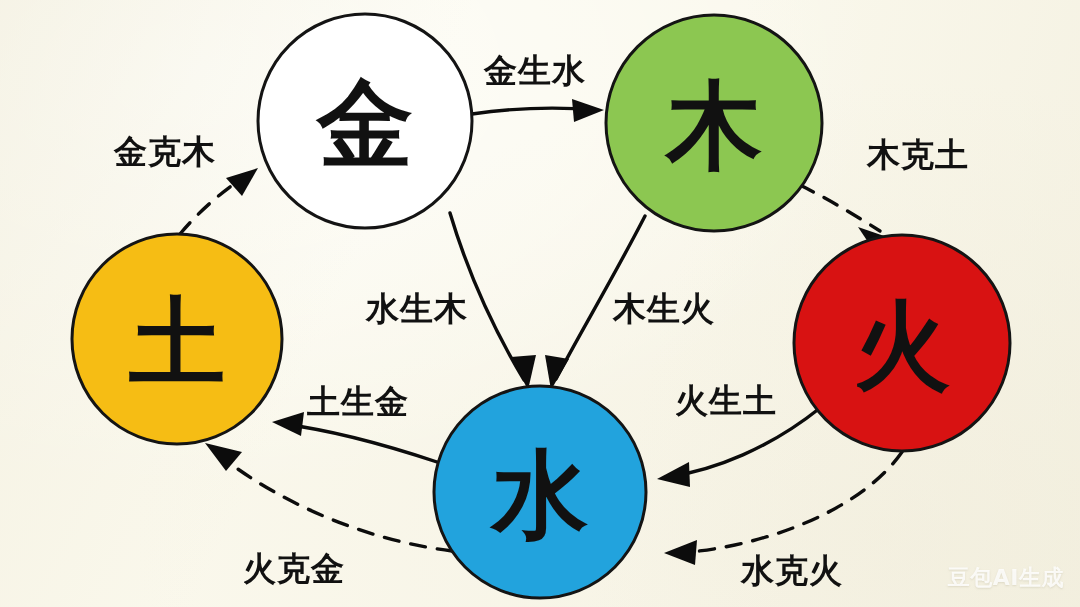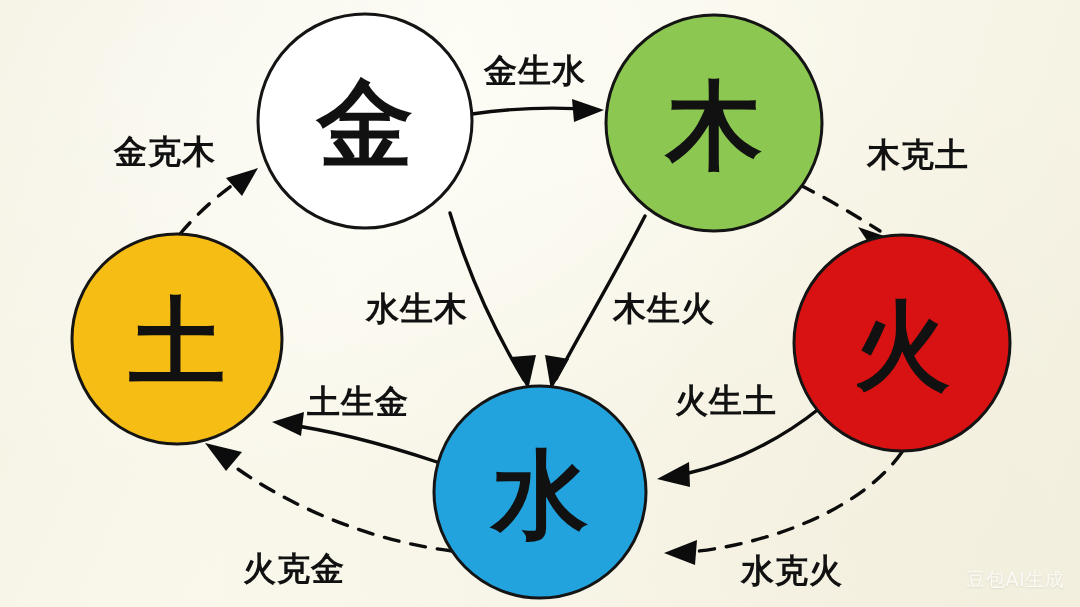--- a/index.html
+++ b/index.html
@@ -66,22 +66,22 @@
   .arrow-head {
     fill: #0c0c0c;
     stroke: none;
   }
   #watermark {
     position: absolute;
     right: 16px;
     bottom: 14px;
     color: rgba(255,255,255,0.82);
     font-family: "DejaVu Sans", "Liberation Sans", sans-serif;
-    font-weight: 400;
-    font-size: 19px;
+    font-weight: 700;
+    font-size: 22px;
     letter-spacing: 0.5px;
     text-shadow: 0 1px 2px rgba(180,175,150,0.35);
     user-select: none;
     margin-left: 47px;
   }
 </style>
 </head>
 <body>
 
 <div id="stage" style="background: rgb(250, 248, 236);">

